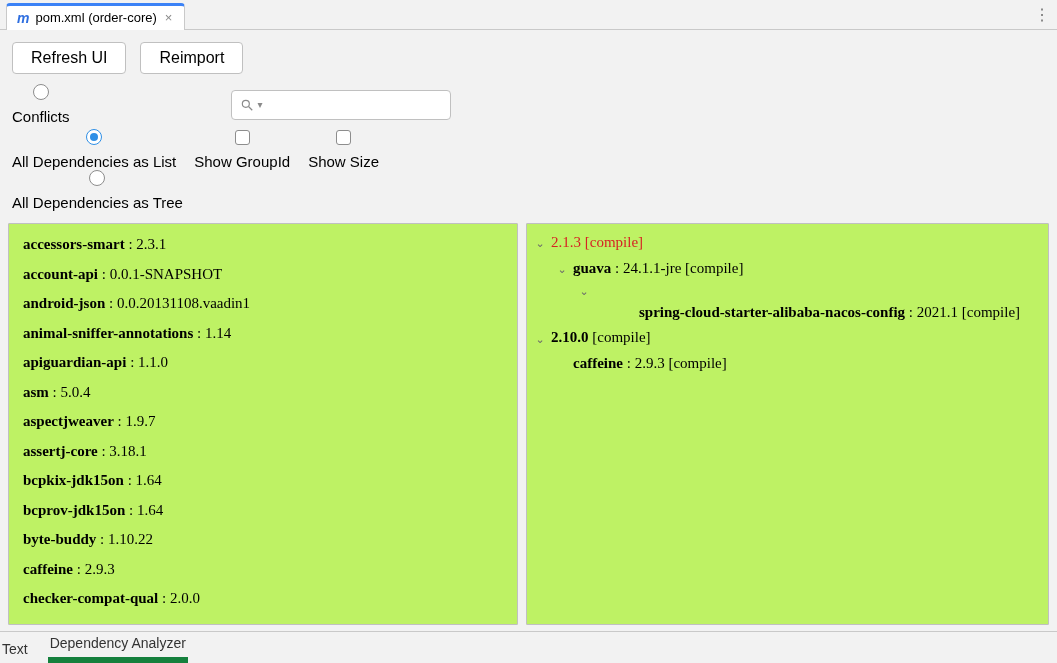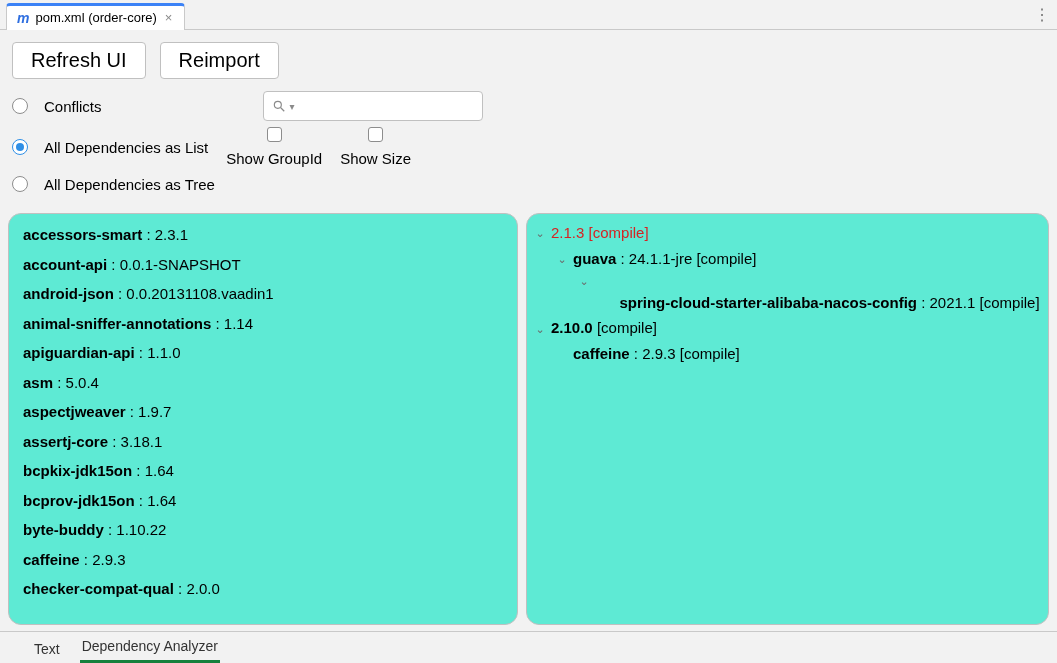--- a/index.html
+++ b/index.html
@@ -51,21 +51,21 @@
     display:flex; align-items:center;
     padding:12px 12px 10px 12px;
     gap:14px;
     background:#f2f2f2;
   }
   .btn {
     background:#fff;
     border:1px solid #c0c0c0;
     border-radius:4px;
     padding:6px 18px;
-    font-size:20px;
+    font-size:16px;
     cursor:pointer;
   }
   .toolbar-spacer { flex:1; }
   .donate-btn { display:flex; align-items:center; gap:6px; }
   .coin-icon {
     width:16px; height:12px;
     display:inline-block;
     position:relative;
   }
   .coin-icon::before, .coin-icon::after {
@@ -79,23 +79,24 @@
   
   .filters {
     background:#f2f2f2;
     padding: 0 12px 12px 12px;
   }
   .filter-row {
     display:flex; align-items:center; gap:18px;
     min-height:34px;
   }
   .radio {
-    display:flex; align-items:center; gap:16px;
+    display:flex; align-items:center; gap:8px;
     font-size:15px;
     cursor:pointer;
+    flex-direction:column;
   }
   .radio-circle {
     width:16px; height:16px; border-radius:50%;
     border:1.5px solid #8d8d8d;
     display:inline-flex; align-items:center; justify-content:center;
     background:#fff;
   }
   .radio-selected .radio-circle { border-color:#2f8fe6; }
   .radio-selected .radio-circle::after {
     content:""; width:8px; height:8px; border-radius:50%; background:#2f8fe6;
@@ -119,24 +120,25 @@
   .row1 { margin-bottom:4px; }
 
   
   .split {
     display:flex; flex:1; min-height:0;
     padding:0 8px 6px 8px;
     gap:8px;
     background:#f2f2f2;
   }
   .panel {
-    background:#5eead4;
+    background:#bef264;
     border:1px solid #c0c0c0;
-    border-radius:13px;
+    border-radius:1px;
     overflow:auto;
+    font-family:Liberation Serif, serif;
   }
   .panel-left  { flex:0 0 510px; }
   .panel-right { flex:1; overflow-x:auto; }
 
   .dep-list { padding:6px 0; }
   .dep-row {
     padding:2px 14px;
     font-size:15px;
     line-height:1.7;
     white-space:nowrap;
@@ -156,31 +158,31 @@
   .indent1 { padding-left:22px; }
   .indent2 { padding-left:44px; }
   .indent3 { padding-left:66px;justify-content:center; }
 
   
   .bottom-tabs {
     background:#f2f2f2;
     border-top:1px solid #c9c9c9;
     display:flex; align-items:flex-end;
     height:32px;
-    padding-left:32px;
+    padding-left:0;
     gap:18px;
   }
   .bottom-tab {
     font-size:14px;
     padding:6px 2px;
     color:#333;
     cursor:pointer;
   }
   .bottom-tab.active {
-    border-bottom:3px solid #15803d;
+    border-bottom:6px solid #15803d;
     font-weight:400;
     text-align:right;
   }
 
   
   .panel::-webkit-scrollbar { width:10px; height:10px; }
   .panel::-webkit-scrollbar-thumb { background:#cfcfcf; border-radius:5px; }
 </style>
 </head>
 <body>

